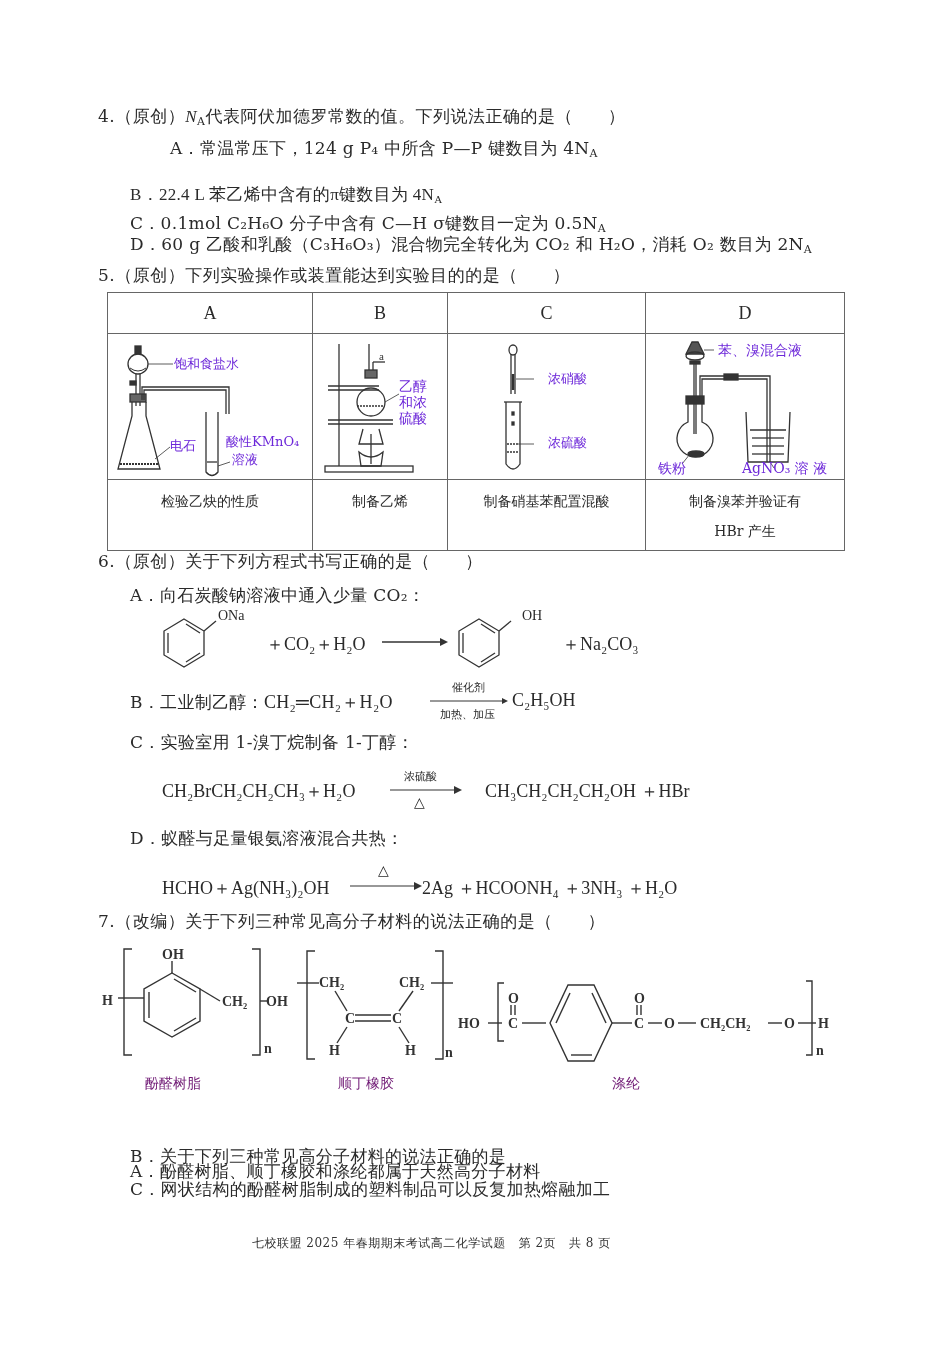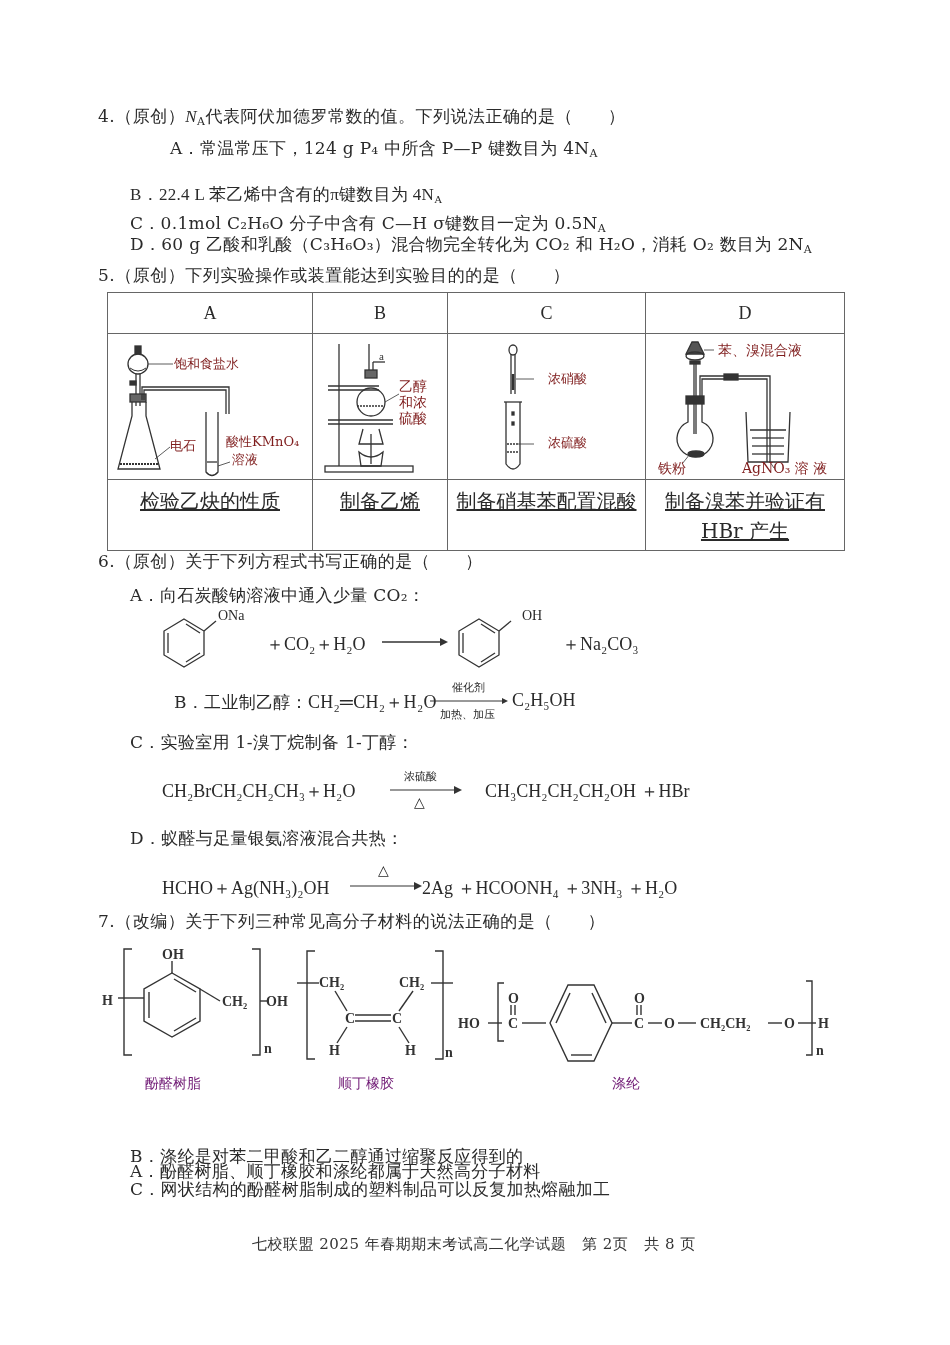--- a/index.html
+++ b/index.html
@@ -13,24 +13,24 @@
   .lat { font-family: "Liberation Serif", serif; }
   sub { font-size: 11px; vertical-align: -3px; }
   .eq { font-family: "Liberation Serif", serif; font-size: 18px; }
   table.apparatus {
     position: absolute; left: 107px; top: 292px; width: 738px; height: 251px;
     border-collapse: collapse; border: 1.5px solid #555;
   }
   table.apparatus td { border: 1.2px solid #666; text-align: center; padding: 0; }
   table.apparatus tr.hdr td { height: 40px; font-family: "Liberation Serif", serif; font-size: 18px; }
   table.apparatus tr.img td { height: 145px; position: relative; }
-  table.apparatus tr.cap td { height: 64px; font-size: 20px; vertical-align: top; padding-top: 6px; line-height: 30px; text-decoration: underline; }
-  .lbl { position: absolute; font-size: 13px; white-space: nowrap; color: #7f1d1d; }
+  table.apparatus tr.cap td { height: 64px; font-size: 14px; vertical-align: top; padding-top: 6px; line-height: 30px; }
+  .lbl { position: absolute; font-size: 13px; white-space: nowrap; color: #6d28d9; }
   svg { position: absolute; overflow: visible; }
-  .footer { font-size: 15px; color: #333; letter-spacing: 0.5px; }
+  .footer { font-size: 12px; color: #333; letter-spacing: 0.5px; }
   .polylabel { font-size: 14px; color: #701a75; }
   .chemb { font-family: "Liberation Serif", serif; font-weight: bold; font-size: 14px; }
 </style>
 </head>
 <body>
 
 <div class="abs q" style="left:98px; top:105px;">
   <span>4.</span><span>（原创）</span><i class="lat">N</i><sub>A</sub><span>代表阿伏加德罗常数的值。下列说法正确的是（　　）</span>
 </div>
 <div class="abs opt" style="left:130px; top:137px;margin-left:40px;">
@@ -200,21 +200,21 @@
     <polygon points="24,4 44,16 44,40 24,52 4,40 4,16"></polygon>
     <line x1="8" y1="18" x2="8" y2="38"></line>
     <line x1="26" y1="9" x2="40" y2="18"></line>
     <line x1="26" y1="47" x2="40" y2="38"></line>
     <line x1="44" y1="16" x2="56" y2="6"></line>
   </g>
 </svg>
 <span class="abs eq" style="left:522px; top:608px; font-size:14px;">OH</span>
 <span class="abs eq" style="left:562px; top:632px;">＋Na₂CO₃</span>
 
-<div class="abs opt" style="left:130px; top:690px;margin-left:44px;">
+<div class="abs opt" style="left:130px; top:690px;">
   <span>B．</span><span>工业制乙醇：</span><span class="eq">CH₂═CH₂＋H₂O</span>
 </div>
 <span class="abs" style="left:452px; top:680px; font-size:11px;">催化剂</span>
 <svg width="80" height="10" style="left:430px; top:696px;">
   <line x1="0" y1="5" x2="72" y2="5" stroke="#333" stroke-width="1"></line>
   <polygon points="72,2 78,5 72,8" fill="#333"></polygon>
 </svg>
 <span class="abs" style="left:440px; top:707px; font-size:11px;">加热、加压</span>
 <span class="abs eq" style="left:512px; top:690px;">C₂H₅OH</span>
 
@@ -317,21 +317,21 @@
   <text x="328" y="83" class="chemb" fill="#333">O</text>
   <text x="362" y="83" class="chemb" fill="#333">H</text>
   <text x="360" y="110" class="chemb" font-size="11" fill="#333">n</text>
 </svg>
 <span class="abs polylabel" style="left:612px; top:1075px;">涤纶</span>
 
 <div class="abs opt" style="left:130px; top:1112px;margin-top:48px;">
   <span>A．</span><span>酚醛树脂、顺丁橡胶和涤纶都属于天然高分子材料</span>
 </div>
 <div class="abs opt" style="left:130px; top:1145px;">
-  <span>B．</span><span>涤纶是对苯二甲酸和乙二醇通过缩聚反应得到的</span>
+  <span>B．</span><span>关于下列三种常见高分子材料的说法正确的是</span>
 </div>
 <div class="abs opt" style="left:130px; top:1178px;">
   <span>C．</span><span>网状结构的酚醛树脂制成的塑料制品可以反复加热熔融加工</span>
 </div>
 
 <div class="abs footer" style="left:252px; top:1235px;">
   <span>七校联盟 2025 年春期期末考试高二化学试题</span>&nbsp;&nbsp;&nbsp;<span>第 2页</span>&nbsp;&nbsp;&nbsp;<span>共 8 页</span>
 </div>
 
 </body></html>

